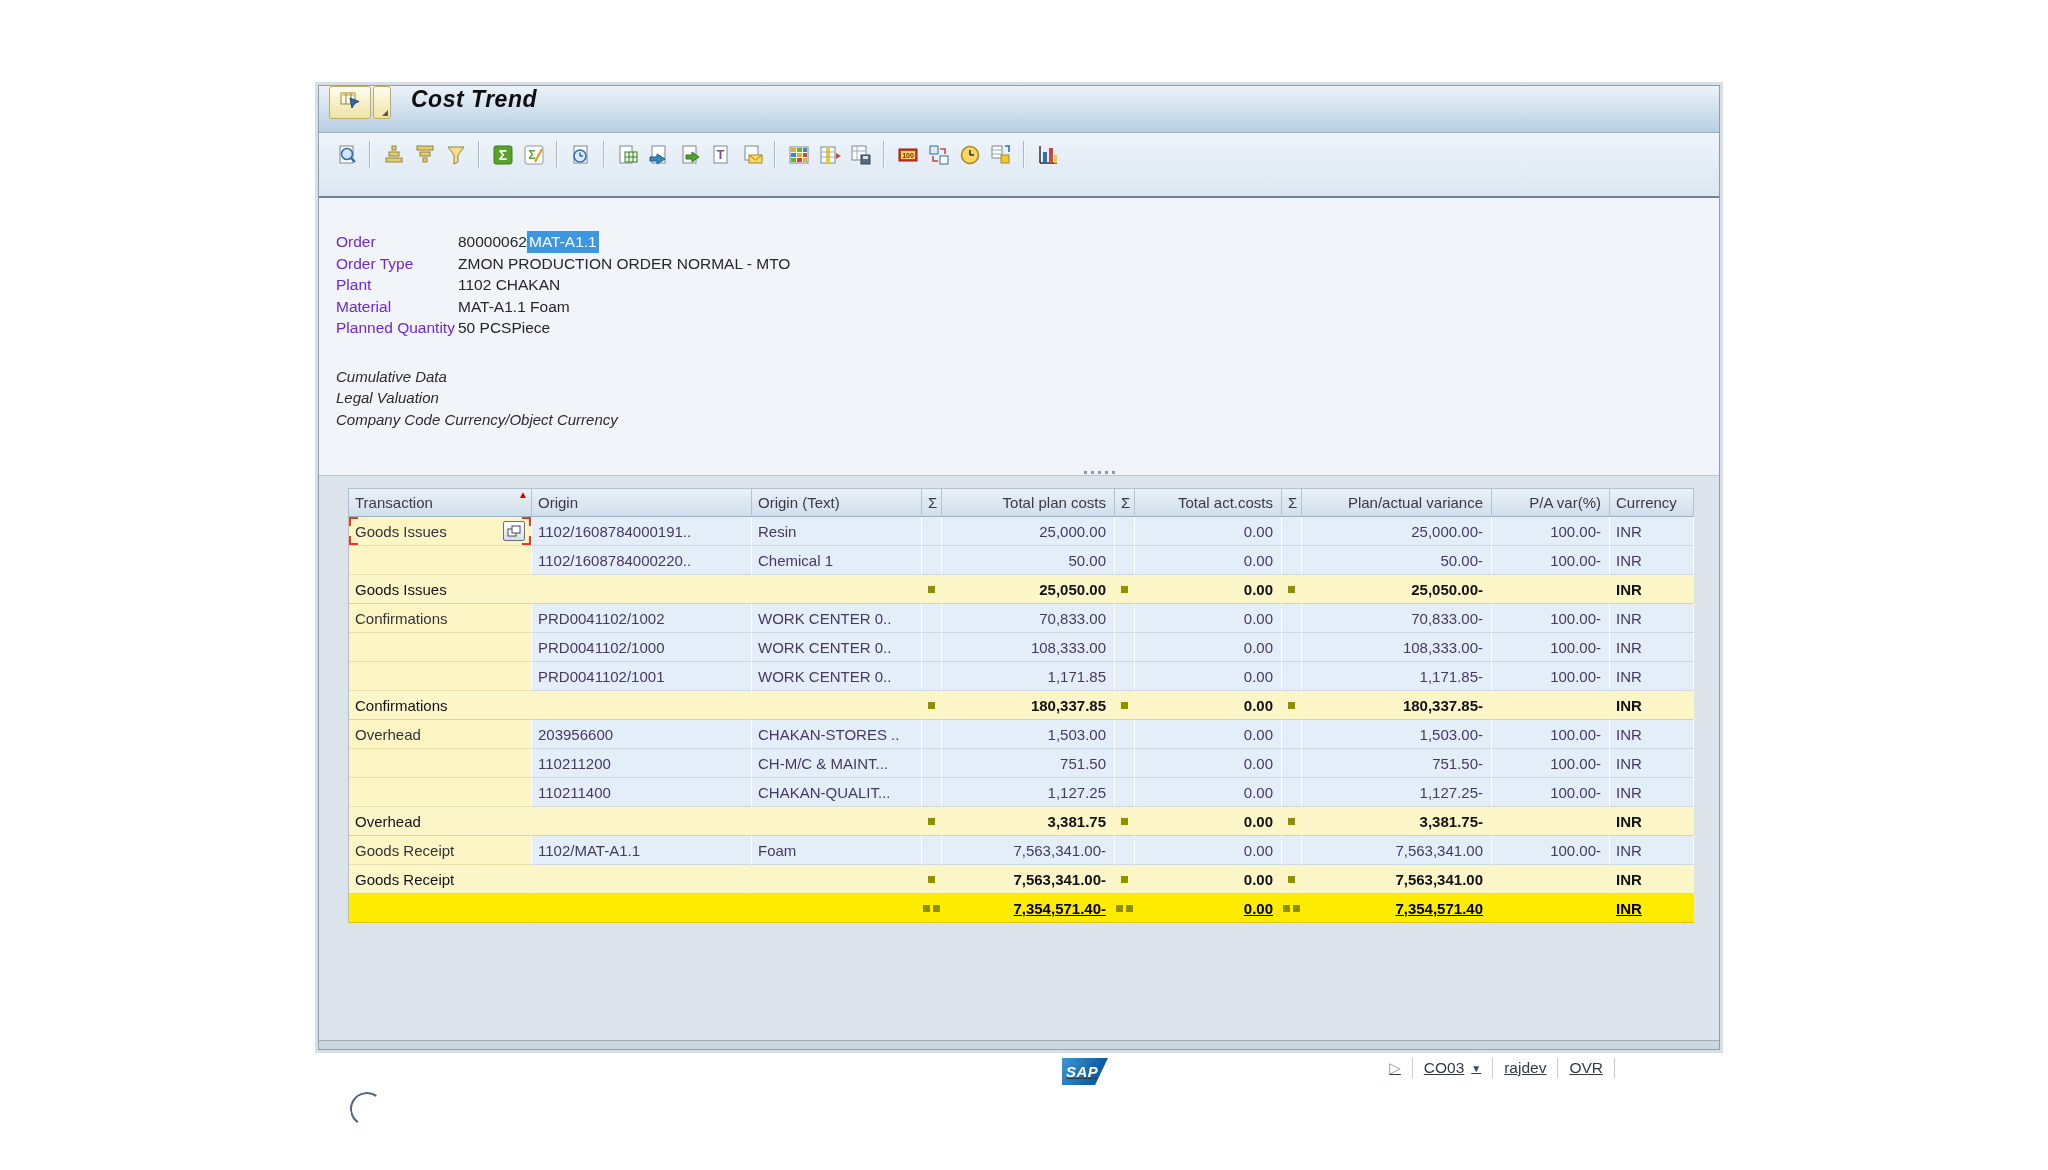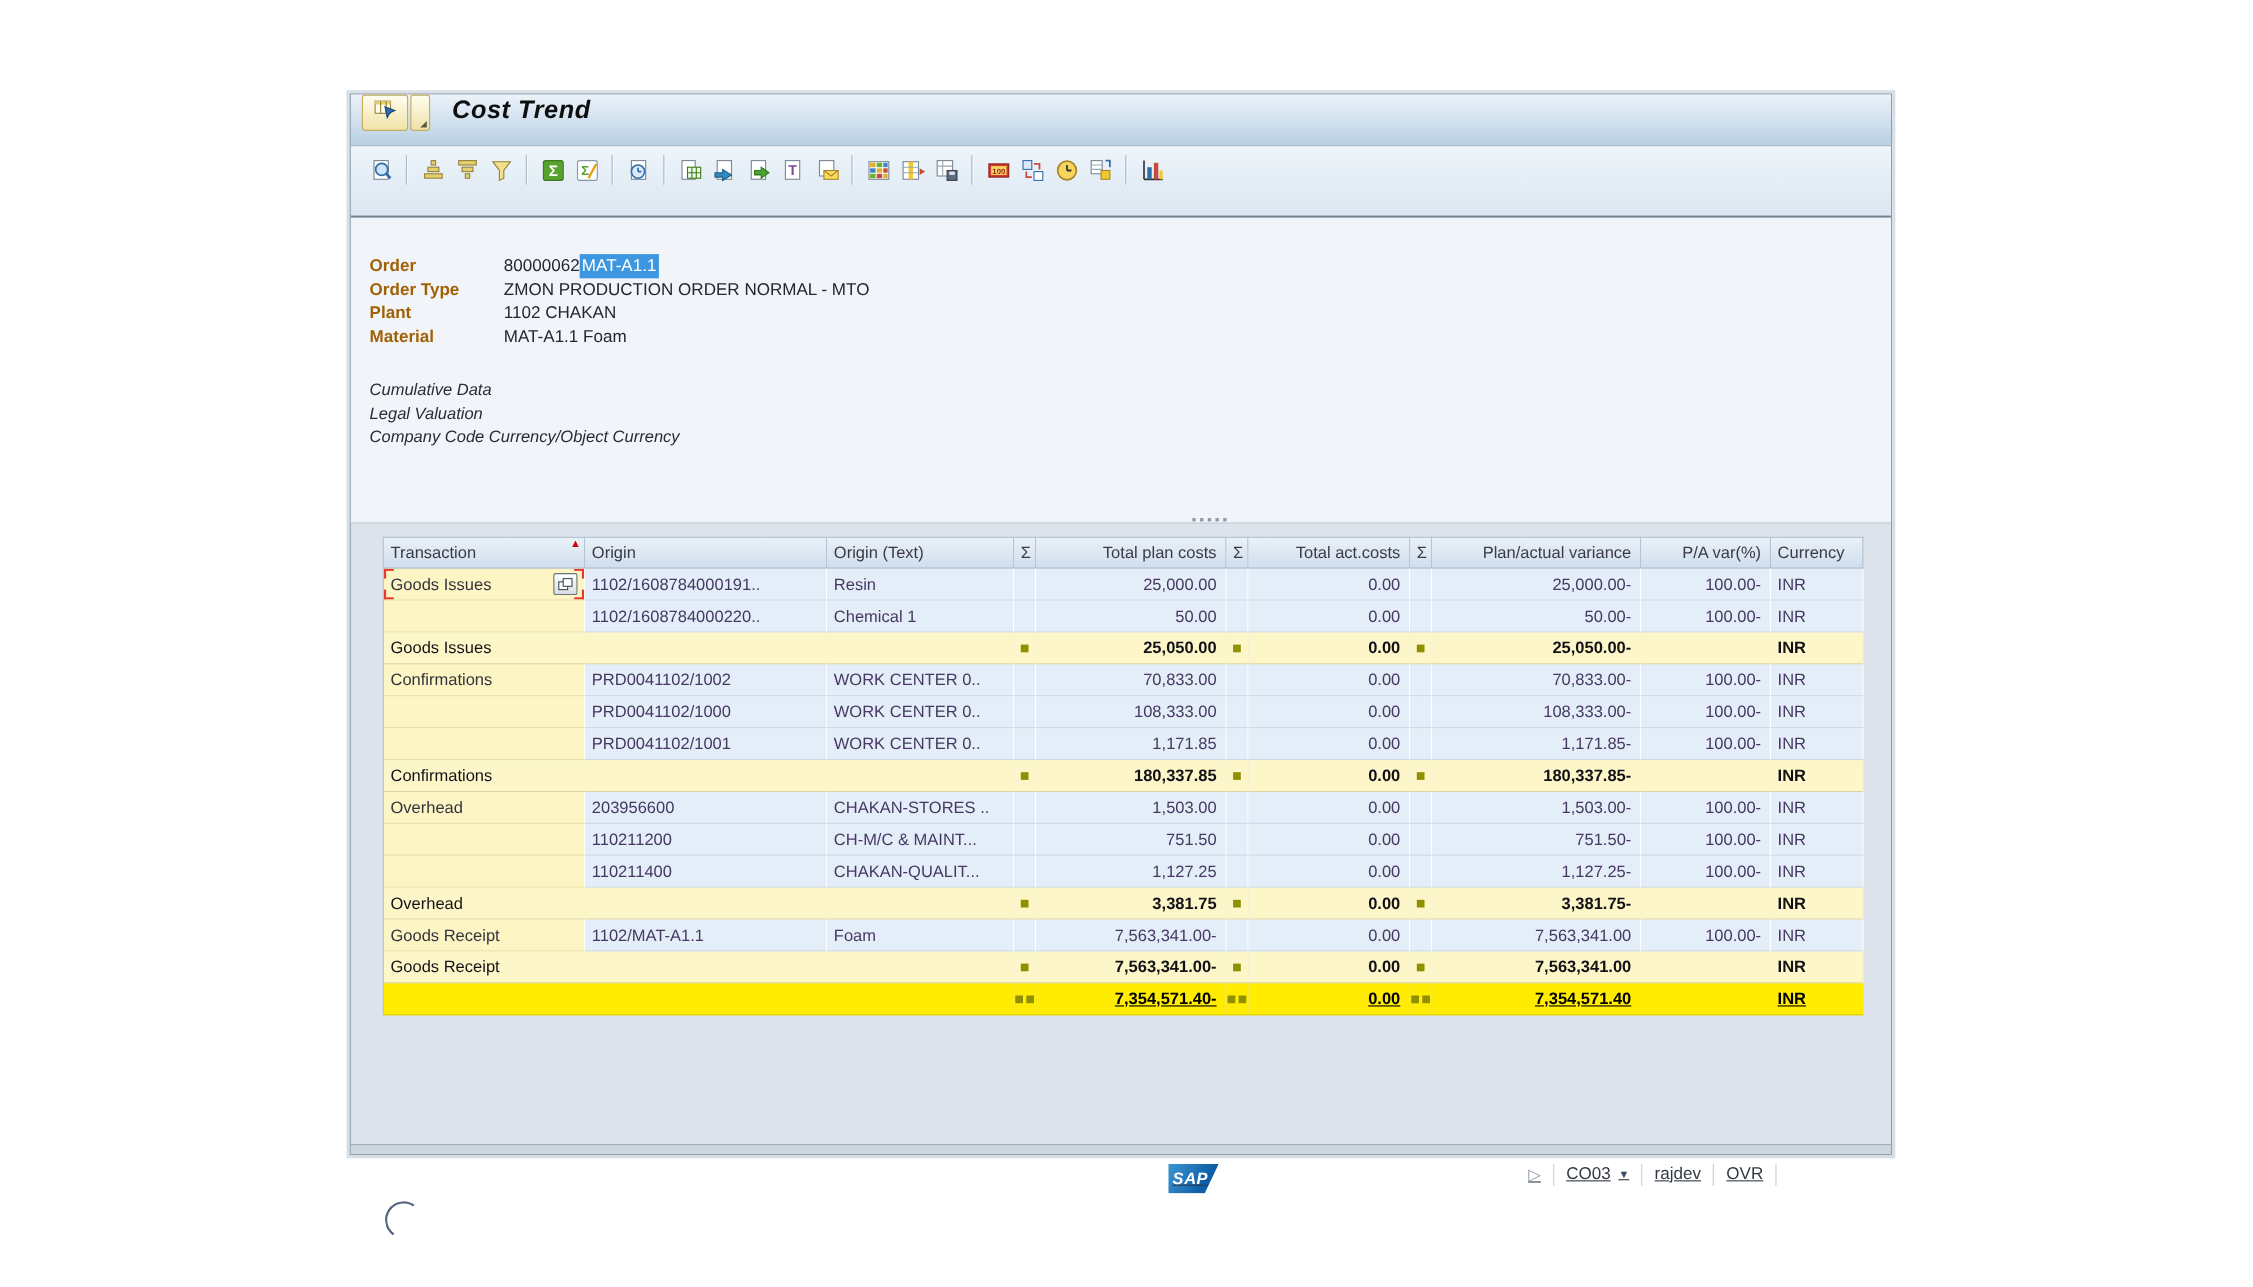--- a/index.html
+++ b/index.html
@@ -19,21 +19,21 @@
   
   .toolbar{height:65px;background:linear-gradient(#eef4fa,#dbe7f1);border-bottom:2px solid #72808d;
            display:flex;align-items:flex-start;padding:7px 0 0 12px;flex:0 0 auto;box-sizing:border-box;}
   .tb-btn{width:31px;height:30px;display:flex;align-items:center;justify-content:center;border-radius:2px;}
   .tb-sep{width:0;height:27px;border-left:1px solid #a9b8c6;border-right:1px solid #f6fafd;margin:1px 7px 0 7px;}
   
   .content{flex:1;display:flex;flex-direction:column;position:relative;background:#dce3eb;}
   .hpanel{height:278px;background:#f1f4f8;border-bottom:1px solid #bcc7d2;box-sizing:border-box;
           padding:33px 0 0 17px;position:relative;flex:0 0 auto;}
   .hf{display:flex;font-size:15.5px;line-height:21.5px;color:#26262e;}
-  .hf b{width:122px;font-weight:bold;color:#a16207;flex:0 0 auto;}
+  .hf b{width:122px;font-weight:normal;color:#6d28d9;flex:0 0 auto;}
   .hl{background:#3d96e0;color:#fff;padding:0 2px;}
   .notes{margin-top:27px;font-style:italic;font-size:15px;line-height:21.5px;color:#2b2b33;}
   .dots{position:absolute;bottom:1px;left:765px;display:flex;gap:4px;}
   .dots i{width:3px;height:3px;background:#8b98a6;display:block;}
   
   .tpane{flex:1;padding:12px 0 0 29px;position:relative;}
   .grid{width:1345px;border-left:1px solid #aebfd0;}
   .grow{display:grid;grid-template-columns:183px 220px 170px 20px 173px 20px 147px 20px 190px 118px 84px;height:29px;box-sizing:border-box;}
   .hcell{background:linear-gradient(#eaf1f8,#d0deed);border-right:1px solid #b2c2d3;border-bottom:1px solid #9cafc3;
          border-top:1px solid #b2c2d3;color:#3a3a44;font-size:15px;display:flex;align-items:center;
@@ -315,20 +315,24 @@
           <span>ZMON PRODUCTION ORDER NORMAL - MTO</span>
         </div>
         <div class="hf">
           <b>Plant</b>
           <span>1102 CHAKAN</span>
         </div>
         <div class="hf">
           <b>Material</b>
           <span>MAT-A1.1 Foam</span>
         </div>
+        <div class="hf">
+          <b>Planned Quantity</b>
+          <span>50 PCSPiece</span>
+        </div>
         <div class="notes">
           <div>Cumulative Data</div>
           <div>Legal Valuation</div>
           <div>Company Code Currency/Object Currency</div>
         </div>
       </div>
     <div class="tpane">
       <div class="grid" id="grid">
           <div class="grow">
             <div class="hcell">

